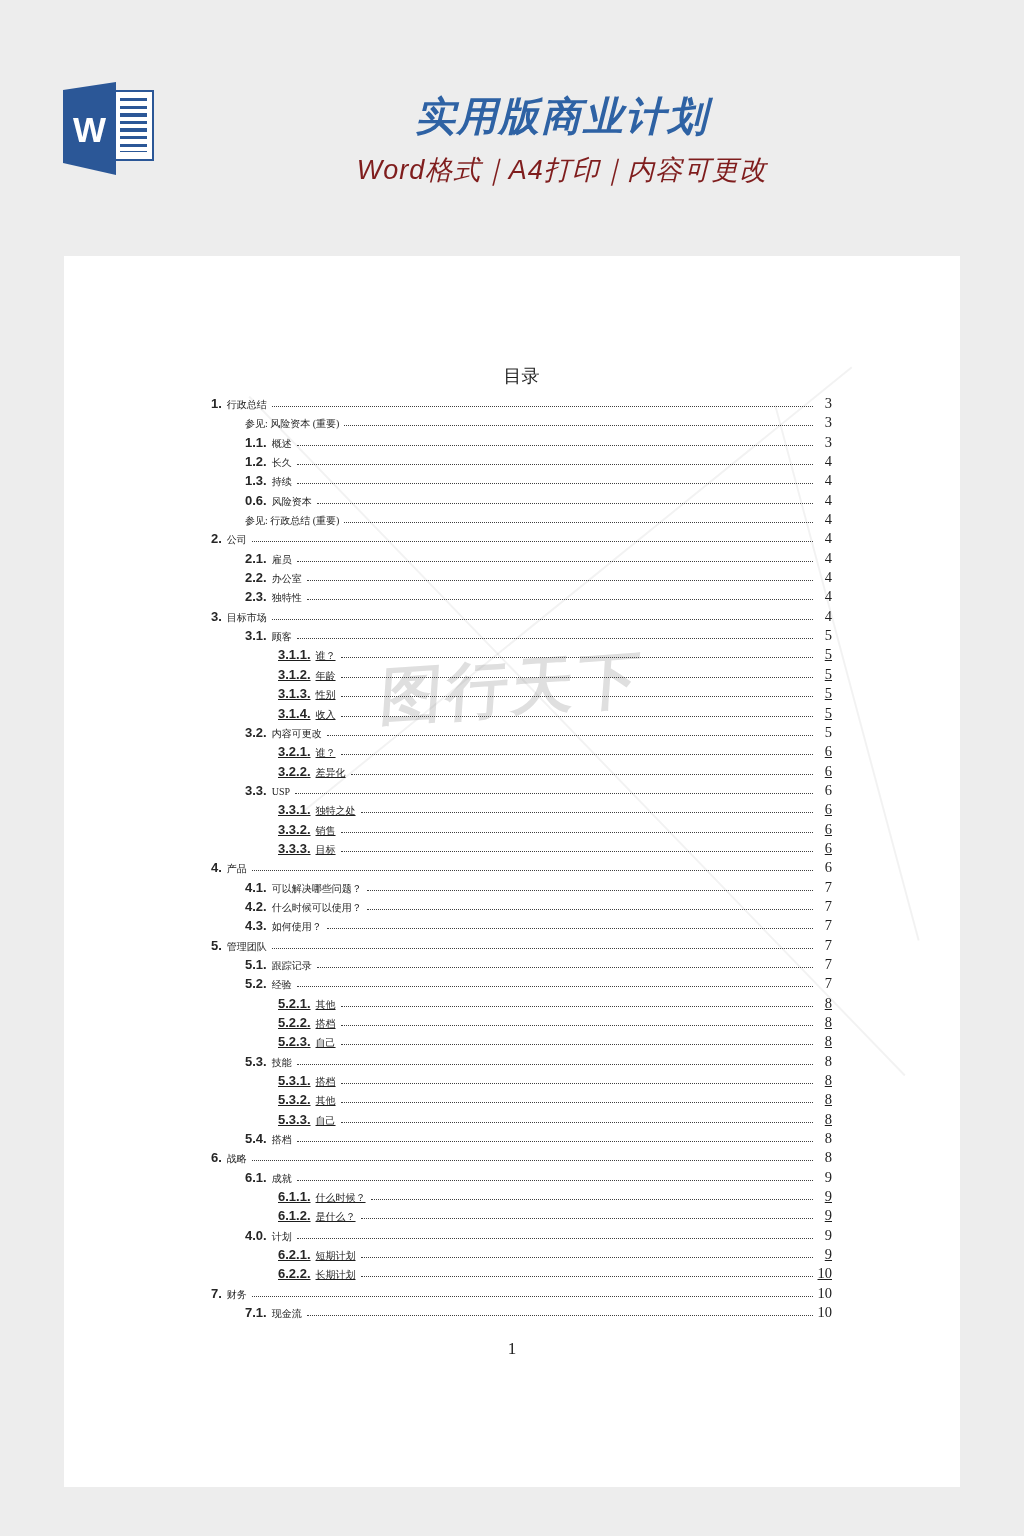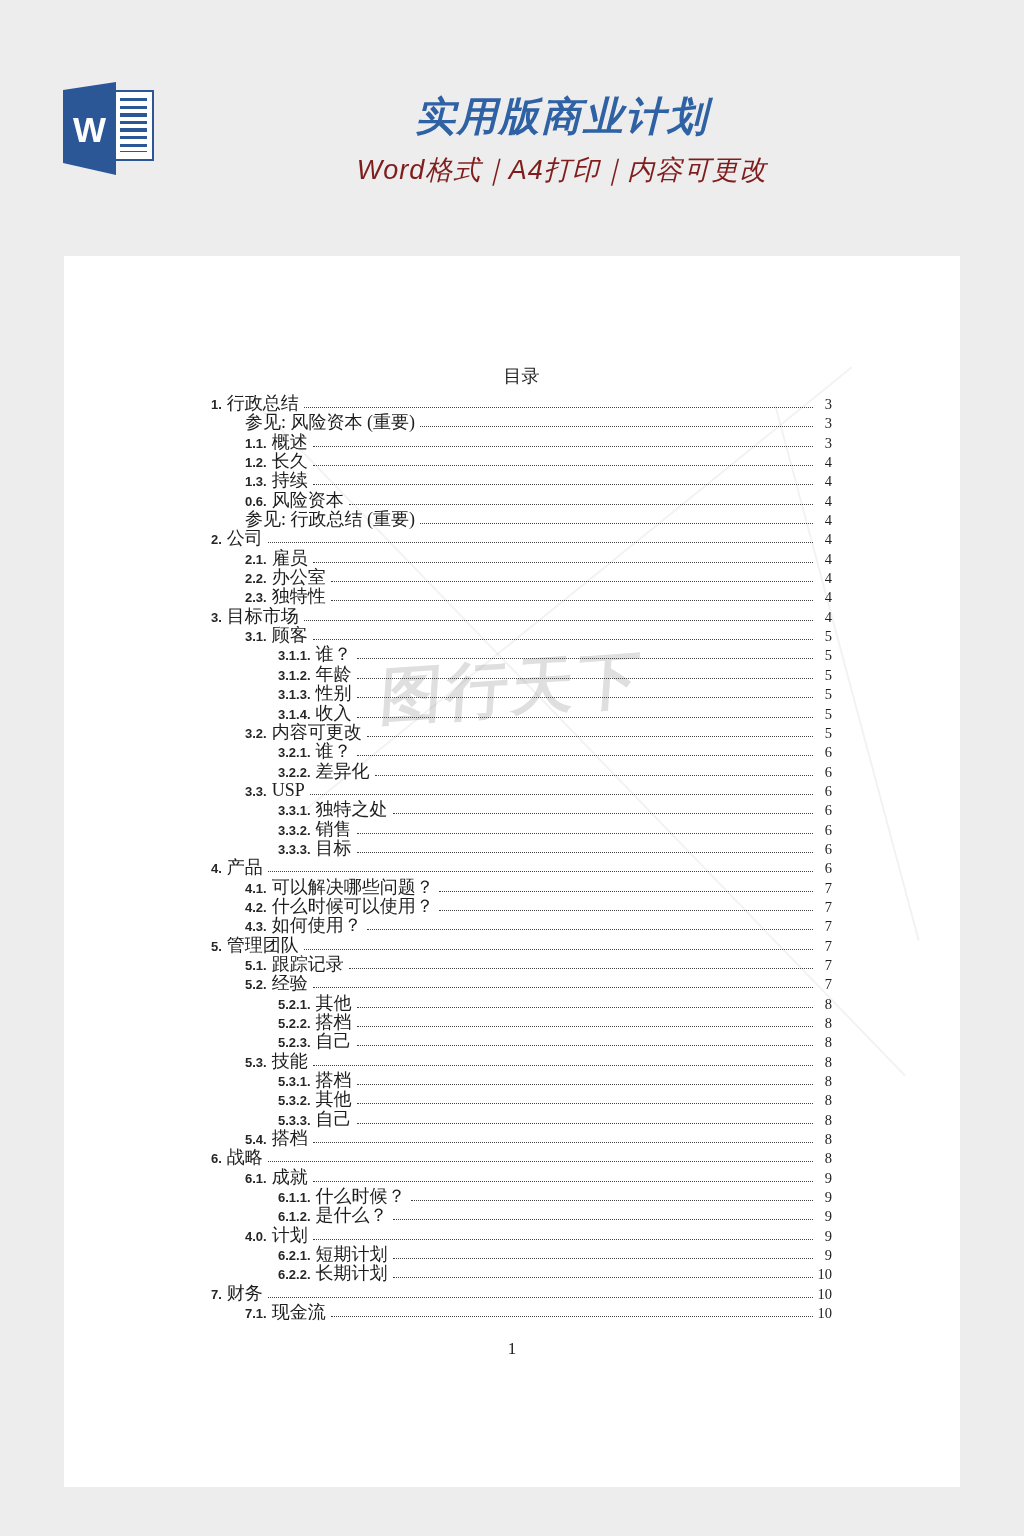--- a/index.html
+++ b/index.html
@@ -72,26 +72,26 @@
   .toc-title {
     text-align:center; font-size:18px; line-height:20px;
     margin-bottom:8px; color:#1d1d1d;
   }
   .toc-row {
     display:flex; align-items:baseline;
     height:19.35px; font-size:14.5px; line-height:19.35px;
     color:#1d1d1d; white-space:nowrap;
   }
   .toc-row.lvl2 { padding-left:34px;justify-content:flex-end; }
-  .toc-row.lvl3 { padding-left:67px; }
+  .toc-row.lvl3 { padding-left:67px;text-decoration:underline; }
   .toc-prefix {
     font-family:"Liberation Sans","DejaVu Sans",sans-serif;
     font-weight:700; font-size:13px; margin-right:5px; color:#262626;
   }
-  .toc-label { font-size:18px; }
+  .toc-label { font-size:10px; }
   .toc-leader {
     flex:1 1 auto; min-width:12px; height:0;
     border-bottom:1.8px dotted #3F3F3F;
     margin:0 2px 0 5px; transform:translateY(-1px);
   }
   .toc-page { min-width:17px; text-align:right; font-size:14.5px; }
 
   .page-footer-number {
     position:absolute; left:0; right:0; top:1083px; z-index:2;
     text-align:center; font-size:17px; color:#1d1d1d;

